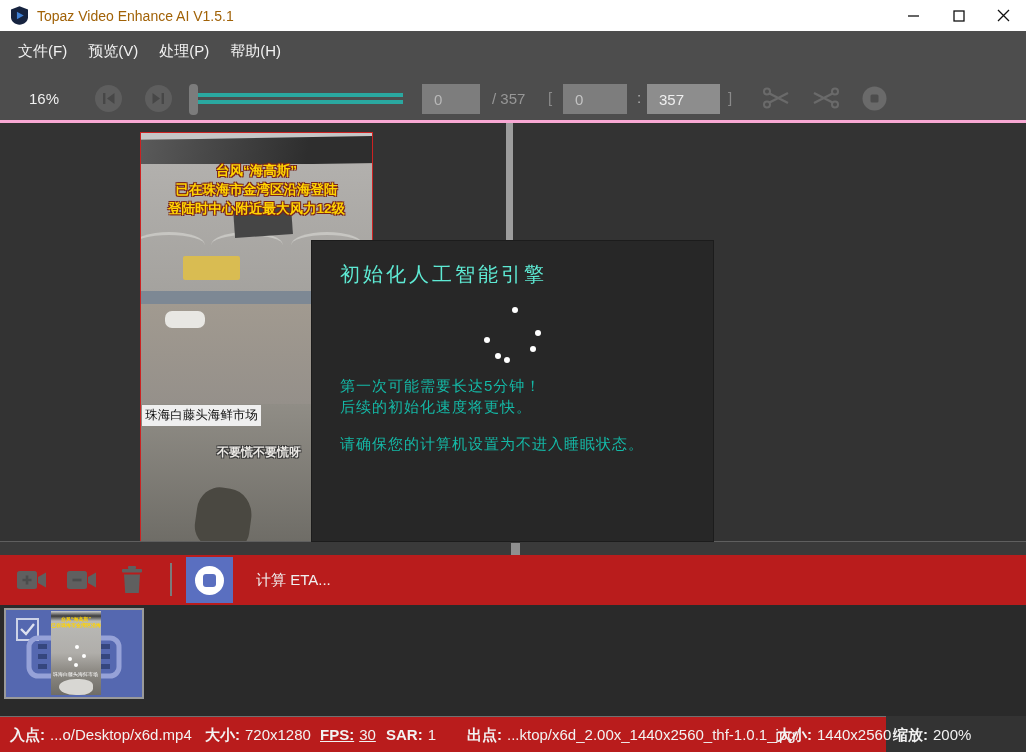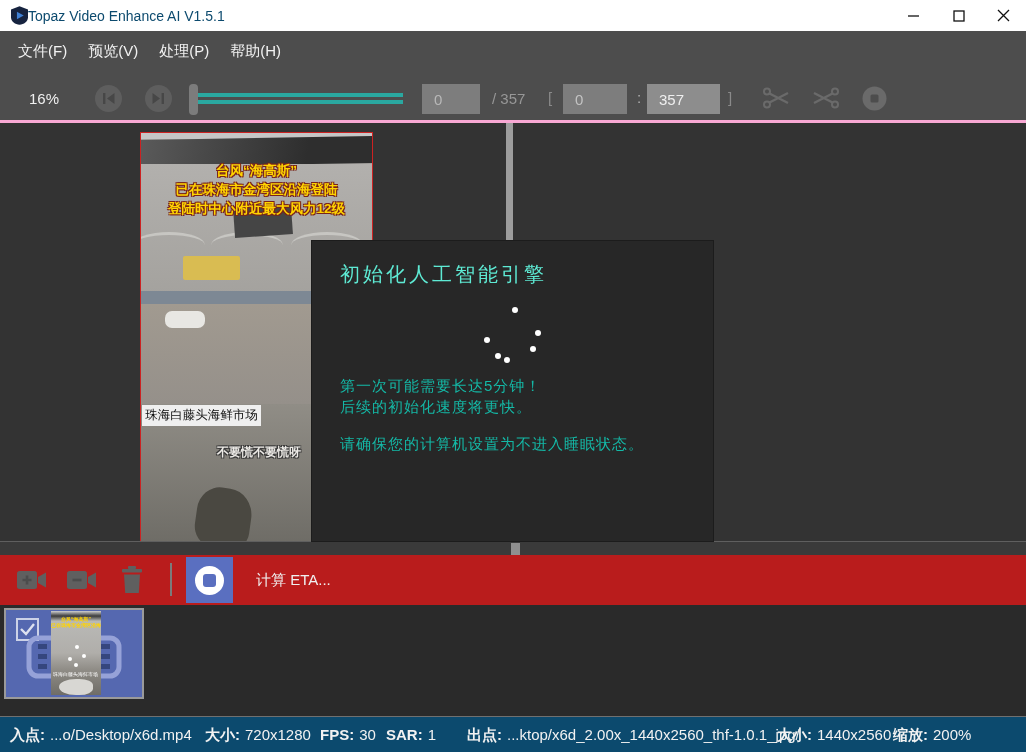--- a/index.html
+++ b/index.html
@@ -5,21 +5,21 @@
   * { margin:0; padding:0; box-sizing:border-box; }
   html,body { background:#222; }
   body { font-family:"Liberation Sans","DejaVu Sans",sans-serif; }
   #app {
     position:relative; width:1026px; height:752px; overflow:hidden;
     background:#333333; user-select:none;
   }
   
   .titlebar { position:absolute; left:0; top:0; width:1026px; height:31px; background:#ffffff; display:flex; align-items:center; }
   .logo { width:17px; height:19px; margin-left:11px; }
-  .title-text { font-size:14px; color:#0c4a6e; }
+  .title-text { margin-left:9px; font-size:14px; color:#a16207; }
   .win-controls { position:absolute; right:0; top:0; height:31px; display:flex; }
   .win-btn { width:45px; height:31px; display:flex; align-items:center; justify-content:center; cursor:default; }
   
   .menubar { position:absolute; left:0; top:31px; width:1026px; height:41px; background:#4d4d4d; display:flex; align-items:center; padding-left:18px; gap:21px; }
   .menu-item { color:#f2f2f2; font-size:15px; }
   
   .toolbar { position:absolute; left:0; top:72px; width:1026px; height:51px; background:#4d4d4d; border-bottom:3px solid #f9a8d4; }
   .zoom-label { position:absolute; left:29px; top:90px; font-size:15px; color:#f0f0f0; }
   .play-btn { position:absolute; top:85px; width:27px; height:27px; }
   .slider-handle { position:absolute; left:189px; top:84px; width:9px; height:31px; background:#7c7c7c; border-radius:4px; }
@@ -69,21 +69,21 @@
   .thumb-card { position:absolute; left:4px; top:3px; width:140px; height:91px; background:#5568b0; border:2px solid #9a9a9a; }
   .thumb-check { position:absolute; left:10px; top:8px; width:23px; height:23px; border:2px solid rgba(255,255,255,0.7); }
   .film-icon { position:absolute; left:20px; top:25px; }
   .mini-thumb { position:absolute; left:45px; top:1px; width:50px; height:84px; overflow:hidden;
     background:linear-gradient(#d0d0d0 0%,#3b3b3b 6%,#b9b9b6 12%,#b0aeaa 50%,#8f8c86 70%,#6f6d67 100%); }
   .mini-caption { position:absolute; left:0; top:5px; width:100%; font-size:5px; font-weight:bold; color:#ffd400; text-align:center; line-height:6px; white-space:nowrap; overflow:hidden; }
   .mini-dot { position:absolute; width:4px; height:4px; border-radius:50%; background:#fff; }
   .mini-loc { position:absolute; left:2px; top:60px; font-size:5px; color:#fff; white-space:nowrap; overflow:hidden; width:46px; }
   .mini-blob { position:absolute; left:8px; top:68px; width:34px; height:16px; background:#d8d7d3; border-radius:50% 40% 40% 50%; }
   
-  .statusbar { position:absolute; left:0; top:716px; width:1026px; height:36px; background:#0c4a6e; border-top:1px solid #707070; font-size:15px; color:#f2f2f2; }
+  .statusbar { position:absolute; left:0; top:716px; width:886px; height:36px; background:#b91c1c; border-top:1px solid #707070; font-size:15px; color:#f2f2f2; }
   .stat-item { position:absolute; top:9px; white-space:nowrap; }
   .stat-item b { font-weight:bold; margin-right:5px; }
 </style>
 </head>
 <body>
 
 <div id="app">
 
   <div class="titlebar">
     <svg class="logo" viewBox="0 0 20 22">
@@ -257,20 +257,20 @@
         <div class="mini-dot" style="left:23px; top:52px;"></div>
         <div class="mini-loc">珠海白藤头海鲜市场</div>
         <div class="mini-blob"></div>
       </div>
     </div>
   </div>
 
   <div class="statusbar">
     <span class="stat-item" style="left:10px;"><b>入点:</b><span>...o/Desktop/x6d.mp4</span></span>
     <span class="stat-item" style="left:205px;"><b>大小:</b><span>720x1280</span></span>
-    <span class="stat-item" style="left:320px;"><b>FPS:</b><span>30</span></span>
+    <span class="stat-item" style="left:320px;text-decoration:underline;"><b>FPS:</b><span>30</span></span>
     <span class="stat-item" style="left:386px;"><b>SAR:</b><span>1</span></span>
     <span class="stat-item" style="left:467px;"><b>出点:</b><span>...ktop/x6d_2.00x_1440x2560_thf-1.0.1_jpg/</span></span>
     <span class="stat-item" style="left:777px;"><b>大小:</b><span>1440x2560</span></span>
     <span class="stat-item" style="left:893px;"><b>缩放:</b><span>200%</span></span>
   </div>
 
 </div>
 
 </body></html>

